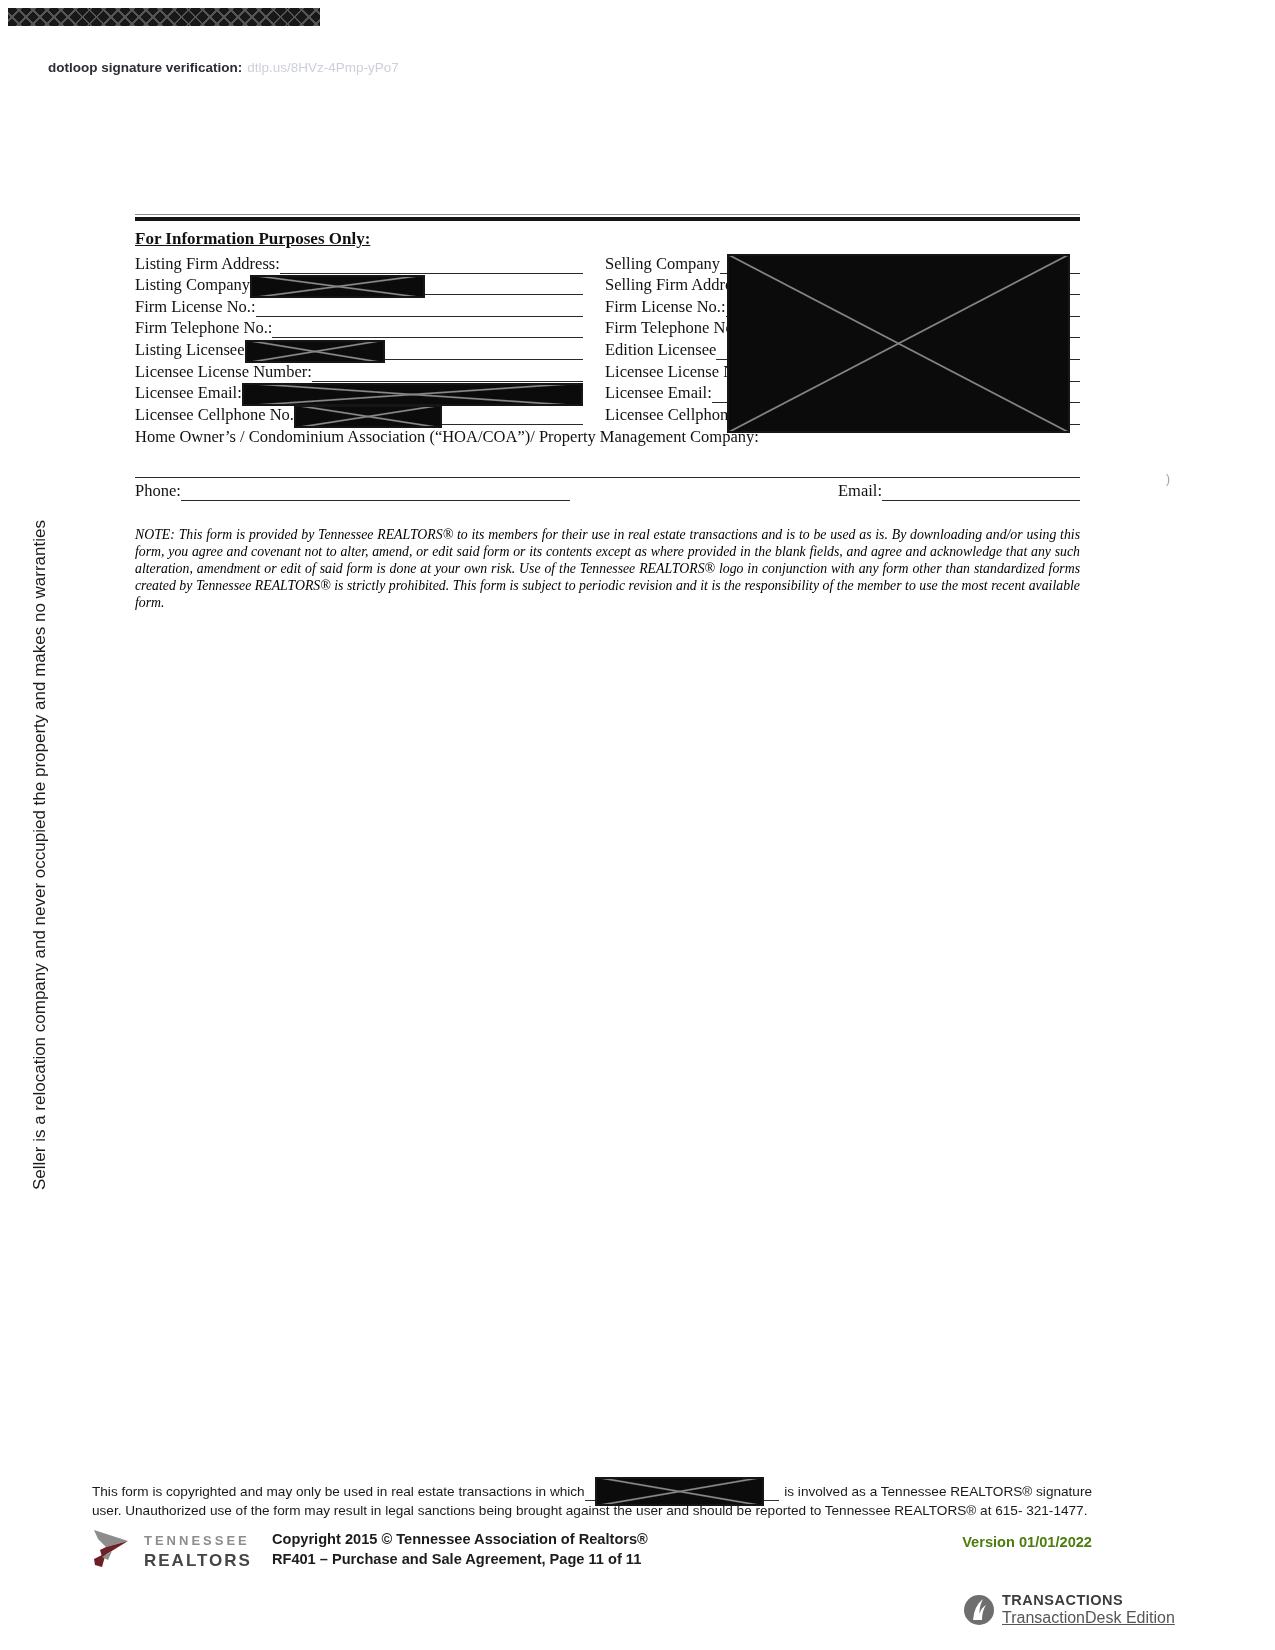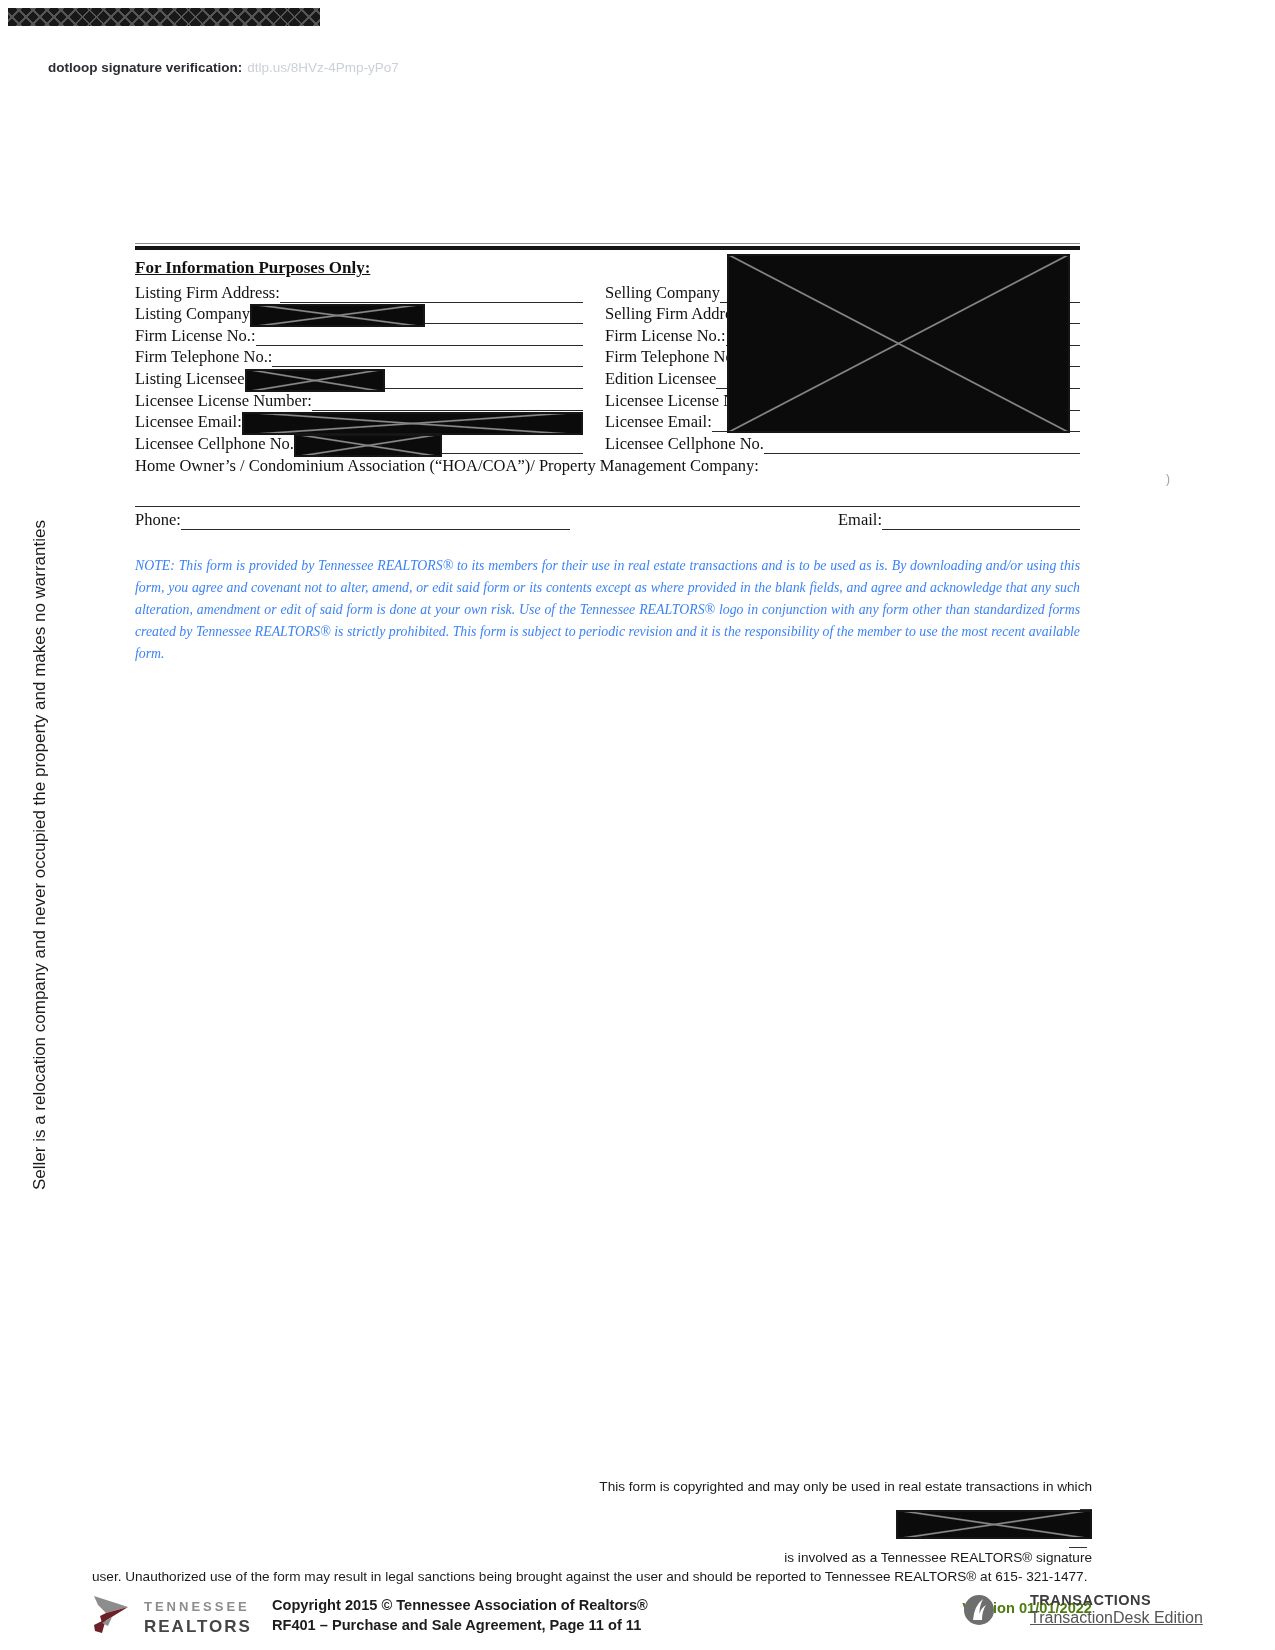--- a/index.html
+++ b/index.html
@@ -32,21 +32,21 @@
 
   
   .vnote {
     position:absolute; left:30px; top:428px; height:762px; width:34px;
     writing-mode:vertical-rl; transform:rotate(180deg);
     font-family:"Liberation Sans", sans-serif; font-size:17px; color:#1a1a1a;
     white-space:nowrap;
   }
 
   
-  .form-area { position:absolute; left:135px; top:214px; width:945px; font-size:16.5px;margin-top:29px; }
+  .form-area { position:absolute; left:135px; top:214px; width:945px; font-size:16.5px; }
   .rule-thin  { border-top:1.6px solid #8d8d8d; }
   .rule-thick { height:4px; background:#151515; margin-top:2px; }
   .sec-title { margin-top:8px; font-weight:700; font-size:17px; text-decoration:underline; }
 
   .cols { display:flex; margin-top:3px; }
   .col-left  { width:448px; }
   .col-right { width:475px; margin-left:22px; }
   .frow { display:flex; align-items:flex-end; height:21.6px; }
   .frow .lbl { white-space:nowrap; line-height:20px; }
   .fill { flex:1; border-bottom:1.5px solid #2a2a2a; height:100%; min-width:4px; }
@@ -55,45 +55,45 @@
 
   .hoa-row { margin-top:1px; line-height:22px; white-space:nowrap; }
   .hoa-fill { height:30px; border-bottom:1.6px solid #2a2a2a; }
 
   .pe-row { display:flex; align-items:flex-end; height:23px; }
   .pe-left { width:435px; display:flex; align-items:flex-end; height:100%; }
   .pe-gap { width:268px; }
   .pe-right { flex:1; display:flex; align-items:flex-end; height:100%;text-align:right; }
 
   .note {
-    margin-top:25px; font-style:italic; font-size:13.8px; line-height:22px;
-    text-align:justify; color:#3b82f6;
+    margin-top:25px; font-style:italic; font-size:13.8px; line-height:17px;
+    text-align:justify; color:#000000;
   }
 
   .big-redact { position:absolute; left:727px; top:254px; width:343px; height:179px; z-index:5; }
 
   .artifact { position:absolute; color:#9aa0a8; font-size:12px; font-family:"Liberation Sans", sans-serif; }
 
   
   .footer {
     position:absolute; left:92px; top:1477px; width:1000px;
     font-family:"Liberation Sans", sans-serif; font-size:13.6px; color:#1a1a1a; line-height:19px;
   }
-  .f-line1 { display:flex; align-items:flex-end; white-space:nowrap;flex-direction:column; }
+  .f-line1 { display:flex; align-items:flex-end; white-space:nowrap; }
   .f-underline { border-bottom:1.4px solid #333; height:14px; }
   .f-redact { width:196px; height:29px; margin-bottom:-5px; }
   .logo-row { display:flex; align-items:flex-start; margin-top:9px; position:relative; }
   .tn-logo-text { margin-left:6px; margin-top:2px; }
   .tn-line1 { font-size:13px; letter-spacing:3px; color:#8d8d8d; font-weight:600; }
   .tn-line2 { font-size:17px; letter-spacing:2px; color:#454545; font-weight:700; margin-top:1px; }
   .copy-block { margin-left:20px; font-weight:700; font-size:14.6px; line-height:20px; color:#1c1c1c; }
   .version { position:absolute; right:0; top:4px; font-weight:700; font-size:14.6px; color:#4d7c0f; }
 
   
-  .transactions { position:absolute; left:963px; top:1592px; display:flex; align-items:center; font-family:"Liberation Sans", sans-serif;gap:28px; }
+  .transactions { position:absolute; left:963px; top:1592px; display:flex; align-items:center; font-family:"Liberation Sans", sans-serif; }
   .tx-text { margin-left:7px; }
   .tx-title { font-weight:800; font-size:14.5px; letter-spacing:.5px; color:#3c3c3c; }
   .tx-sub { font-size:16px; color:#555; margin-top:1px;text-decoration:underline; }
 </style>
 </head>
 <body>
 
 <div class="page">
 
   <div class="top-redaction"></div>

